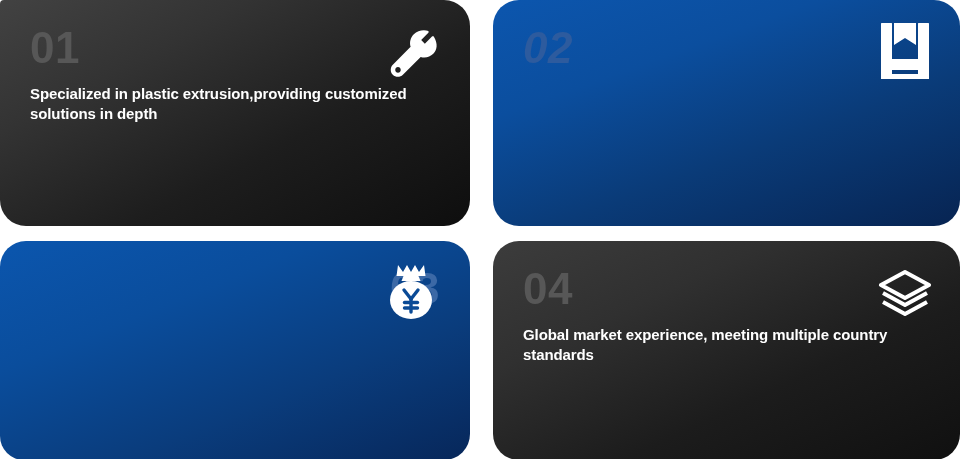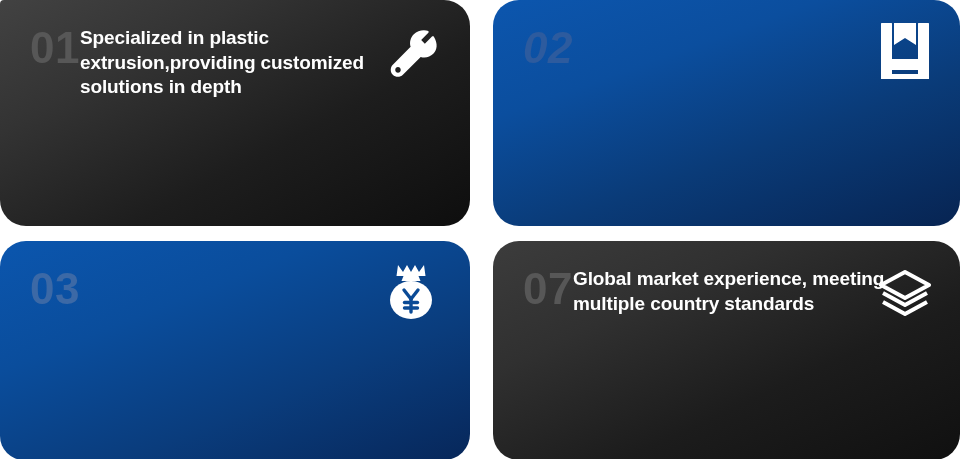--- a/index.html
+++ b/index.html
@@ -26,21 +26,21 @@
     box-sizing: border-box;
   }
 
   .card {
     position: relative;
     border-radius: 26px;
     overflow: hidden;
     box-sizing: border-box;
     padding: 26px 30px 36px 30px;
     display: flex;
-    flex-direction: row;
+    flex-direction: column;
     justify-content: flex-start;
   }
 
   
   .card.dark-1 {
     background: linear-gradient(152deg, #424242 0%, #333333 28%, #1d1d1d 62%, #0e0e0e 100%);
     border-top-left-radius: 4px;
   }
   
   .card.blue-2 {
@@ -63,21 +63,21 @@
     letter-spacing: 0.5px;
     margin: 0 0 14px 0;
     user-select: none;
   }
   .dark-1 .card-number,
   .dark-4 .card-number { color: #575757; }
   .blue-2 .card-number { color: #2d5b9e; font-style: italic; }
   .blue-3 .card-number { color: #3c69a6; text-align: right; }
 
   .card-title {
-    font-size: 19px;
+    font-size: 15px;
     font-weight: 700;
     line-height: 1.30;
     color: #ffffff;
     letter-spacing: -0.1px;
     margin: 0;
     max-width: 420px;
   }
   .blue-3 .card-title { max-width: 380px; }
 
   .card-icon {
@@ -151,21 +151,21 @@
             <line x1="28" y1="36" x2="28" y2="49"></line>
             <line x1="21.5" y1="39.5" x2="34.5" y2="39.5"></line>
             <line x1="21.5" y1="45" x2="34.5" y2="45"></line>
           </g>
         </g>
       </svg>
     </div>
   </div>
 
   <div class="card dark-4">
-    <div class="card-number">07</div>
+    <div class="card-number">04</div>
     <div class="card-title">Global market experience, meeting multiple country standards</div>
     <div class="card-icon">
       <svg width="56" height="52" viewBox="0 0 56 52" aria-hidden="true">
         <g fill="none" stroke="#ffffff" stroke-width="4" stroke-linejoin="round">
           <path d="M28 2 L52 15 L28 28 L4 15 Z"></path>
           <path d="M6 23 L28 35 L50 23"></path>
           <path d="M6 32 L28 44 L50 32"></path>
         </g>
       </svg>
     </div>

